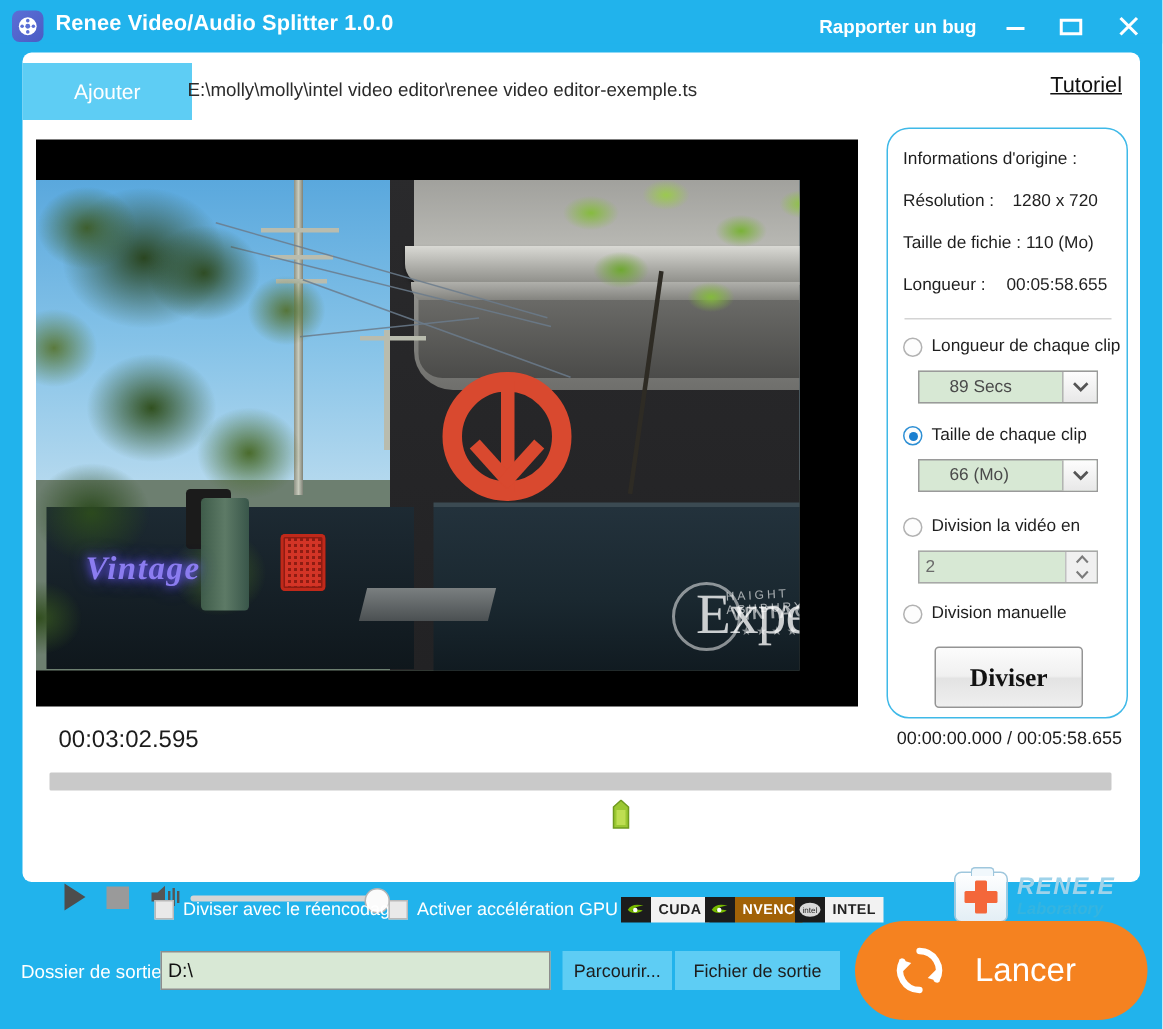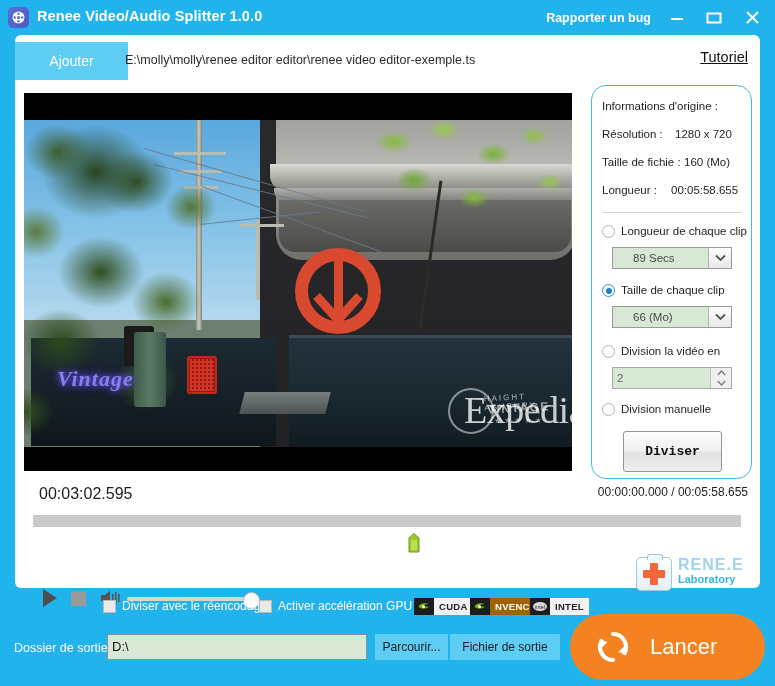--- a/index.html
+++ b/index.html
@@ -116,21 +116,21 @@
   .video-box {
     position: absolute;
     left: 9px; top: 58px;
     width: 548px; height: 378px;
     background: #000000;
     overflow: hidden;
   }
   .video-frame {
     position: absolute;
     left: 0; top: 27px;
-    width: 548px; height: 327px;
+    width: 509px; height: 327px;
     overflow: hidden;
     background: #6d7f70;
   }
   
   .sky {
     position: absolute; left:0; top:0; width:548px; height:200px;
     background: linear-gradient(180deg,#5aa8dd 0%, #86c3e8 55%, #b3d8ee 100%);
   }
   .tree {
     position: absolute; left:-18px; top:-8px; width:250px; height:340px;
@@ -332,23 +332,23 @@
     position:absolute; left:112px; top:562px; width:132px; height:4px;
     background:#d5d5d5; border-radius:2px; cursor:pointer;
   }
   .vol-knob {
     position:absolute; left:228px; top:557px; width:15px; height:15px;
     border-radius:50%; background:#fbfbfb; border:1px solid #b4b4b4; cursor:pointer;
   }
 
   
   .renee-logo {
-    position:absolute; right:12px; top:522px;
+    position:absolute; right:12px; top:543px;
     width:112px; height:40px;
-    display:flex; align-items:flex-start;
+    display:flex; align-items:center;font-style:italic;
   }
   .renee-case {
     width:34px; height:32px; border-radius:5px;
     background: linear-gradient(180deg,#ffffff,#e3eef5);
     border:1px solid #9fc7dd;
     position:relative; flex:none;
   }
   .renee-case:before {
     content:""; position:absolute; left:10px; top:-4px; width:14px; height:5px;
     border-radius:3px 3px 0 0; border:1px solid #9fc7dd; border-bottom:none;
@@ -418,23 +418,23 @@
     width:20px; height:20px; border-left:1px solid #c0c0c0; background:#f0f0f0;
     display:flex; flex-direction:column;
   }
   .spin .sbtns div {
     flex:1; display:flex; align-items:center; justify-content:center;
   }
   .diviser-btn {
     position:absolute; left:31px; top:316px; width:97px; height:39px;
     border:1px solid #949494; border-radius:3px;
     background: linear-gradient(180deg,#fcfcfc 0%, #f0f0f0 48%, #e3e3e3 52%, #efefef 100%);
-    font-size:13px; font-weight:bold; color:#111; cursor:pointer;
+    font-size:17px; font-weight:bold; color:#111; cursor:pointer;
     display:flex; align-items:center; justify-content:center;
-    font-family:Liberation Mono, monospace;
+    font-family:Liberation Serif, serif;
     text-align:right;
   }
 
   
   .chk {
     position:absolute; width:13px; height:13px;
     background:#e9e9e9; border:1px solid #b9b9b9; box-sizing:border-box; cursor:pointer;
   }
   .bluetext {
     position:absolute; font-size:12px; color:#ffffff; white-space:nowrap;
@@ -514,21 +514,21 @@
     <div class="winbtn close">
       <svg width="15" height="15" viewBox="0 0 15 15">
         <path d="M2 2 L13 13 M13 2 L2 13" stroke="#ffffff" stroke-width="2.1" fill="none"></path>
       </svg>
     </div>
   </div>
 
   <div class="content-card">
 
     <div class="add-btn">Ajouter</div>
-    <div class="file-path">E:\molly\molly\renee editor editor\renee video editor-exemple.ts</div>
+    <div class="file-path">E:\molly\molly\intel video editor\renee video editor-exemple.ts</div>
     <div class="tutoriel">Tutoriel</div>
 
     <div class="video-box">
       <div class="video-frame">
         <div class="sky"></div>
 
         <div class="building"></div>
         <div class="rotunda"></div>
         <div class="rotunda-lip"></div>
         <div class="rotunda-lip2"></div>
@@ -611,21 +611,21 @@
     </div>
 
     <div class="settings-panel">
 
       <div class="sp-row" style="top:14px;">Informations d'origine :</div>
 
       <div class="sp-row" style="top:42px;">Résolution :</div>
       <div class="sp-val" style="left:83px;top:42px;">1280 x 720</div>
 
       <div class="sp-row" style="top:70px;">Taille de fichie :</div>
-      <div class="sp-val" style="left:92px;top:70px;">160 (Mo)</div>
+      <div class="sp-val" style="left:92px;top:70px;">110 (Mo)</div>
 
       <div class="sp-row" style="top:98px;">Longueur :</div>
       <div class="sp-val" style="left:79px;top:98px;">00:05:58.655</div>
 
       <div class="sp-divider"></div>
 
       <div class="radio" style="left:10px;top:139px;"></div>
       <div class="radio-label" style="left:29px;top:139px;">Longueur de chaque clip</div>
       <div class="combo" style="top:161px;">
         <div class="cval">89 Secs</div>

